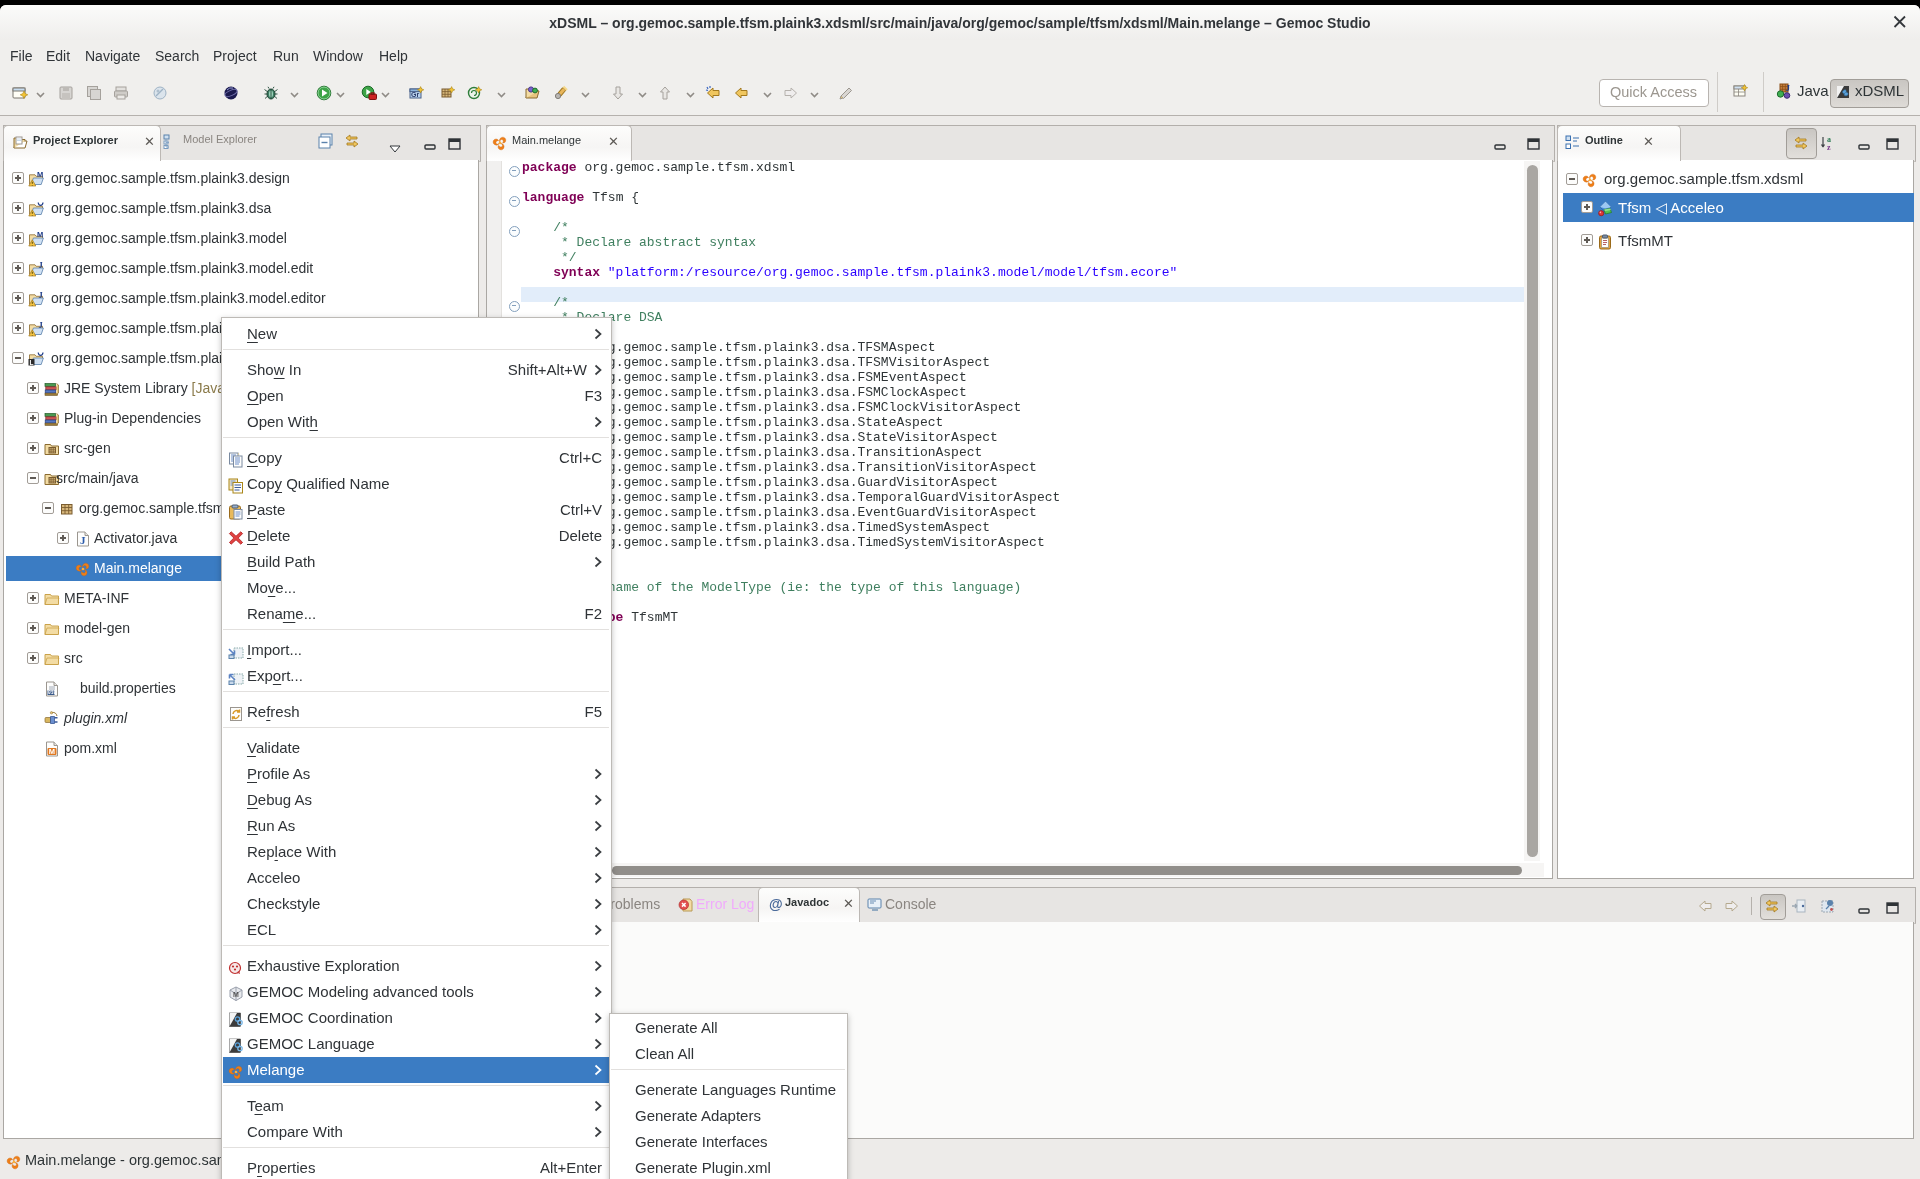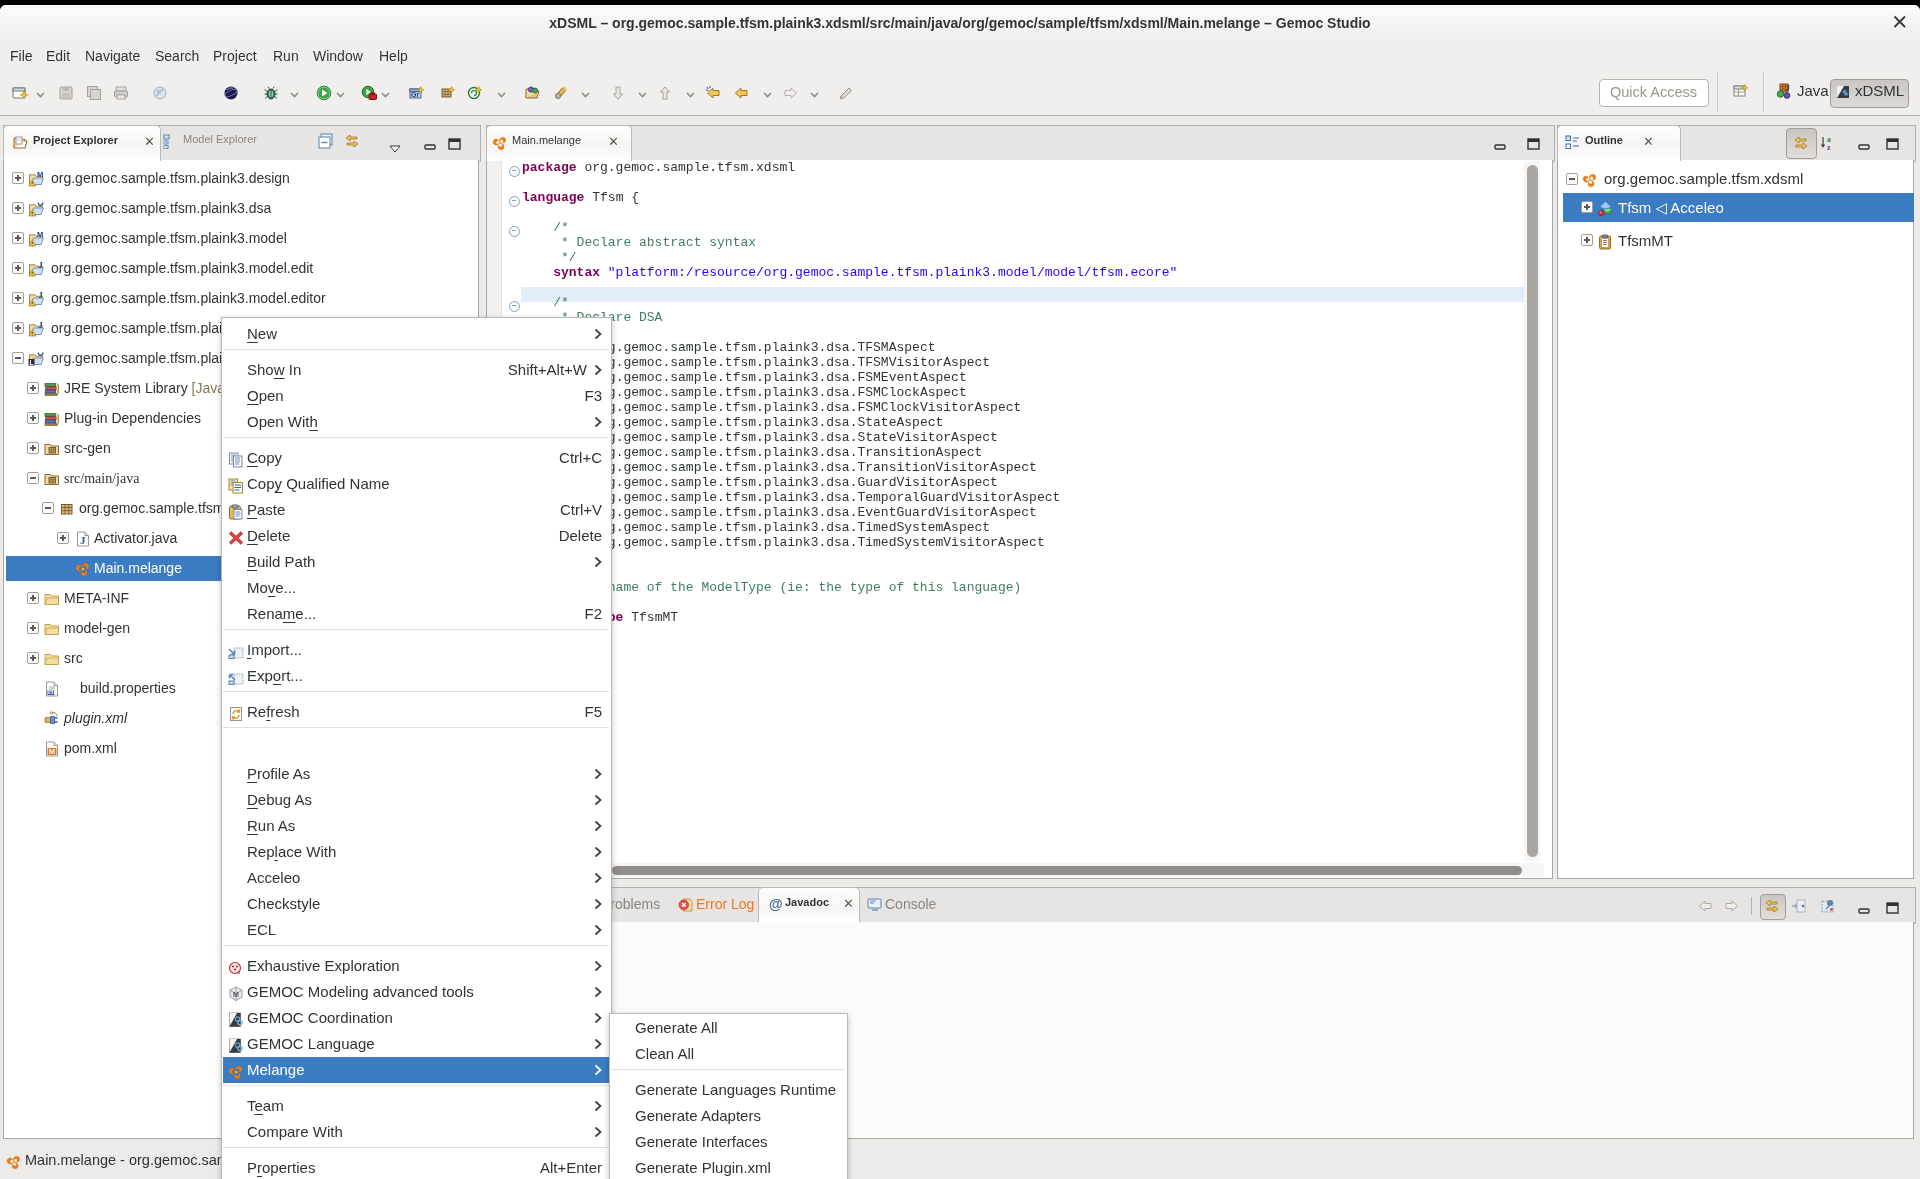--- a/index.html
+++ b/index.html
@@ -408,21 +408,21 @@
     <span class="abs" style="left:61px;">TfsmMT</span>
   </div>
 <div class="phead" style="left:486px;top:887px;width:1428px;height:35px;border:1px solid #b3afab;border-bottom:1px solid #c6c3bf;"></div>
 <div class="panel" style="left:486px;top:922px;width:1426px;height:216px;border-top:none;background:#fbfbfa;"></div>
 <span class="abs" style="left:601px;top:896px;font-size:14px;color:#8a8580;">Problems</span>
 <div class="abs" style="left:678px;top:897px"><svg width="16" height="16" viewBox="0 0 16 16">
       <path d="M5 2 H12 L14 4.5 V14 H5 z" fill="#f3dca4" stroke="#b99a55"></path>
       <circle cx="5.8" cy="7.8" r="4.8" fill="#e25050" stroke="#a82525" stroke-width=".6"></circle>
       <path d="M4 6 L7.6 9.6 M7.6 6 L4 9.6" stroke="#fff" stroke-width="1.5"></path>
     </svg></div>
-<span class="abs" style="left:696px;top:896px;font-size:14px;color:#f97316;">Error Log</span>
+<span class="abs" style="left:696px;top:896px;font-size:14px;color:#f0abfc;">Error Log</span>
 <div class="vtab active" style="left:758px;top:887px;width:100px;height:34px;">
     <span class="abs" style="left:10px;top:8px;color:#4a6a9a;font-size:14px;">@</span>
     <span class="lbl abs" style="left:26px;top:8px;">Javadoc</span>
     <span class="tclose abs" style="left:84px;top:8px;">✕</span>
   </div>
 <div class="abs" style="left:867px;top:897px"><svg width="16" height="16" viewBox="0 0 16 16">
       <rect x="1" y="2" width="13" height="9" rx="1" fill="#e8f0f8" stroke="#5b82ab"></rect>
       <path d="M3 4 h6 M3 6 h4" stroke="#5b82ab" stroke-width=".9"></path>
       <path d="M5 13 h6" stroke="#5b82ab" stroke-width="1.2"></path>
     </svg></div>
@@ -579,21 +579,21 @@
       </svg></span>
     <span class="abs" style="left:60px;white-space:nowrap;">src-gen</span>
   </div>
 <div class="trow" style="left:4px;top:466px;width:472px;">
     <span class="exp abs" style="left:23px;top:6px"></span>
     <span class="ic abs" style="left:40px;top:4px"><svg width="16" height="16" viewBox="0 0 16 16">
         <path d="M1 13.5 V3.5 H6.5 L7.5 5 H14.5 V13.5 z" fill="#f3dca4" stroke="#8a6a2f"></path>
         <rect x="5" y="6.5" width="6.5" height="5.5" fill="#d8b87c" stroke="#7a5c30"></rect>
         <path d="M5 8.3 h6.5 M5 10.2 h6.5 M7.1 6.5 v5.5 M9.3 6.5 v5.5" stroke="#7a5c30" stroke-width=".7"></path>
       </svg></span>
-    <span class="abs" style="left:60px;white-space:nowrap;font-family:Liberation Serif, serif;">src/main/java</span>
+    <span class="abs" style="left:52px;white-space:nowrap;">src/main/java</span>
   </div>
 <div class="trow" style="left:4px;top:496px;width:472px;">
     <span class="exp abs" style="left:38px;top:6px"></span>
     <span class="ic abs" style="left:55px;top:4px"><svg width="16" height="16" viewBox="0 0 16 16">
         <rect x="2.5" y="3.5" width="10.5" height="9.5" fill="#d8b87c" stroke="#7a5c30"></rect>
         <path d="M2.5 6.5 h10.5 M2.5 9.7 h10.5 M6 3.5 v9.5 M9.7 3.5 v9.5" stroke="#7a5c30" stroke-width=".9"></path>
       </svg></span>
     <span class="abs" style="left:75px;white-space:nowrap;">org.gemoc.sample.tfsm.plaink3.xdsml</span>
   </div>
 <div class="trow" style="left:4px;top:526px;width:472px;">
@@ -771,20 +771,23 @@
 <div class="mitem" style="top:381px">
       <span class="mico"><svg width="16" height="16" viewBox="0 0 16 16">
           <rect x="2.5" y="1.5" width="11" height="13" fill="#fdfdfc" stroke="#9b968f"></rect>
           <path d="M5 8 a3.5 3.5 0 0 1 6 -2.3 M11.5 3.5 v2.5 h-2.5" stroke="#d89a28" stroke-width="1.5" fill="none"></path>
           <path d="M11 9 a3.5 3.5 0 0 1 -6 2.3 M4.5 13.5 v-2.5 h2.5" stroke="#d89a28" stroke-width="1.5" fill="none"></path>
         </svg></span>
       <span class="txt">Re<u>f</u>resh</span>
       <span class="acc" style="right:7px">F5</span>
     </div>
 <div class="msep" style="top:409px"></div>
+<div class="mitem" style="top:417px">
+      <span class="txt"><u>V</u>alidate</span>
+    </div>
 <div class="mitem" style="top:443px">
       <span class="txt"><u>P</u>rofile As</span>
       <span class="arr"><svg width="8" height="12" style="margin-top:7px">
           <path d="M1.5 1.5 L6.5 6 L1.5 10.5" stroke="#3a3e42" stroke-width="1.7" fill="none"></path>
         </svg></span>
     </div>
 <div class="mitem" style="top:469px">
       <span class="txt"><u>D</u>ebug As</span>
       <span class="arr"><svg width="8" height="12" style="margin-top:7px">
           <path d="M1.5 1.5 L6.5 6 L1.5 10.5" stroke="#3a3e42" stroke-width="1.7" fill="none"></path>

